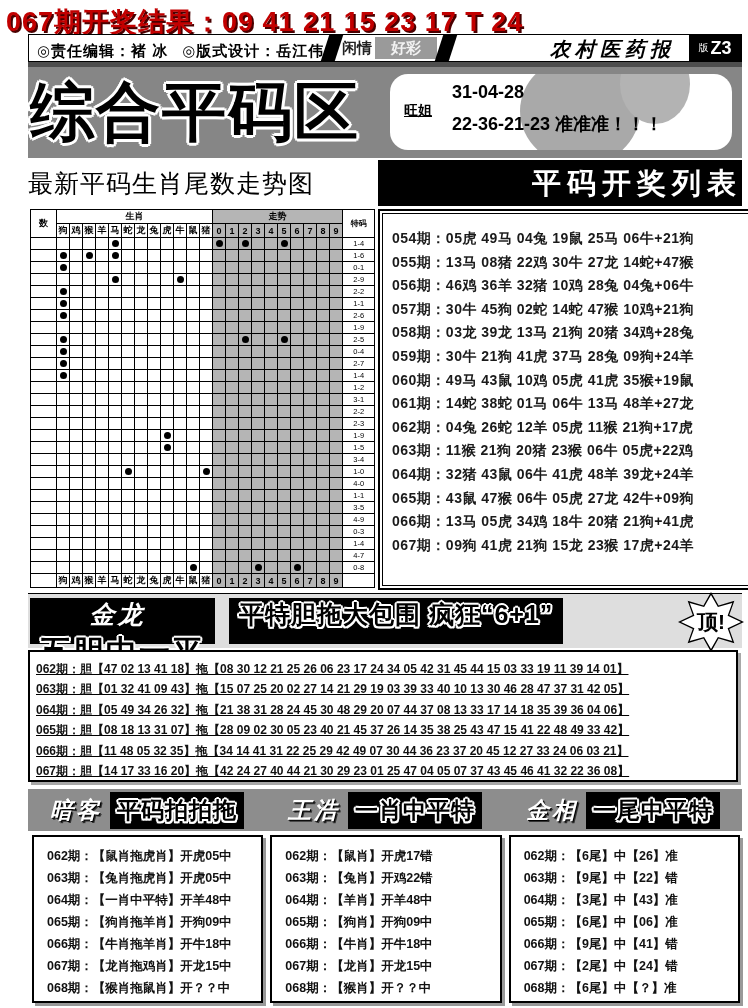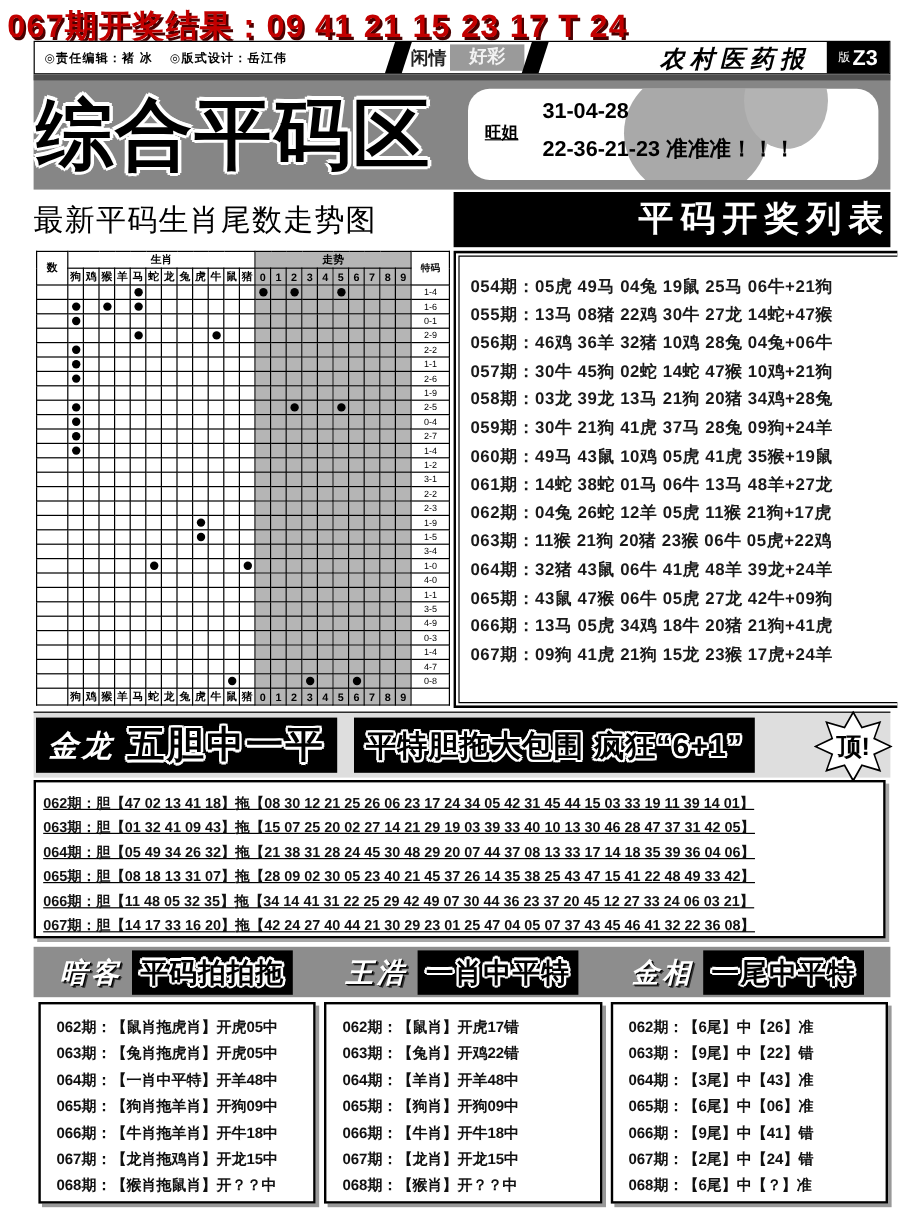--- a/index.html
+++ b/index.html
@@ -5,21 +5,21 @@
   html,body{margin:0;padding:0;background:#fff;}
   .page{position:relative;width:748px;height:1008px;background:#fff;overflow:hidden;
         font-family:"Liberation Sans","DejaVu Sans",sans-serif;color:#000;}
 
   
   .red-title{position:absolute;left:6px;top:4px;font-size:27px;font-weight:900;color:#c20000;
              letter-spacing:1px;text-shadow:2px 2px 0 #4a0000;white-space:nowrap;}
 
   
   .info-bar{position:absolute;left:28px;top:34px;width:712px;height:26px;border:1px solid #000;background:#fff;}
-  .credits{position:absolute;left:8px;top:7px;font-size:10px;font-weight:bold;letter-spacing:1px;}
+  .credits{position:absolute;left:8px;top:7px;font-size:15px;font-weight:bold;letter-spacing:1px;}
   .credits span{margin-right:14px;}
   .center-banner{position:absolute;left:296px;top:0;height:26px;display:flex;align-items:center;}
   .slash{width:14px;height:26px;background:#000;transform:skewX(-18deg);}
   .cb-a{font-size:15px;font-weight:bold;padding:0 3px;color:#222;}
   .cb-b{font-size:15px;font-weight:bold;padding:0 16px;color:#f2f2f2;background:#9a9a9a;height:22px;line-height:22px;margin:2px 2px 2px 0;}
   .paper-name{position:absolute;right:66px;top:1px;font-size:20px;font-weight:900;font-style:italic;
               font-family:"Liberation Serif","DejaVu Serif",serif;letter-spacing:5px;}
   .edition-box{position:absolute;right:0;top:0;width:52px;height:26px;background:#000;color:#fff;
                display:flex;align-items:center;justify-content:center;gap:2px;}
   .edition-box .v{font-size:10px;}
@@ -57,21 +57,21 @@
 
   
   .list-box{position:absolute;left:378px;top:209px;width:408px;height:381px;background:#fff;
             border:2px solid #000;box-shadow:inset 0 0 0 2px #fff,inset 0 0 0 3px #000;
             box-sizing:border-box;padding:16px 0 16px 12px;}
   .list-row{font-size:14px;font-weight:bold;line-height:23.6px;letter-spacing:0.5px;white-space:nowrap;color:#1a1a1a;}
 
   
   .banner{position:absolute;left:28px;top:593px;width:714px;height:54px;background:#dedede;border-top:1px solid #000;
           display:flex;align-items:center;gap:14px;}
-  .bx{background:#000;height:46px;display:flex;align-items:center;padding:0 10px;}
+  .bx{background:#000;height:46px;display:flex;align-items:center;padding:0 10px;flex-direction:column;}
   .bx1{margin-left:2px;}
   .jinlong{color:#fff;font-size:25px;font-weight:bold;font-style:italic;
            font-family:"Liberation Serif","DejaVu Serif",serif;margin-right:10px;letter-spacing:3px;}
   .ow{color:#000;font-weight:900;
       text-shadow:-2px 0 #fff,2px 0 #fff,0 -2px #fff,0 2px #fff,-1.5px -1.5px #fff,1.5px -1.5px #fff,-1.5px 1.5px #fff,1.5px 1.5px #fff;}
   .s1{font-size:31px;letter-spacing:2px;}
   .s2{font-size:25px;letter-spacing:1px;}
   .burst{position:absolute;right:-2px;top:-2px;width:66px;height:60px;}
   .star-b,.star-w{position:absolute;clip-path:polygon(50% 0%,61.5% 22.3%,85.4% 14.6%,77.7% 38.5%,100% 50%,77.7% 61.5%,85.4% 85.4%,61.5% 77.7%,50% 100%,38.5% 77.7%,14.6% 85.4%,22.3% 61.5%,0% 50%,22.3% 38.5%,14.6% 14.6%,38.5% 22.3%);}
   .star-b{left:0;top:0;width:66px;height:60px;background:#000;}

